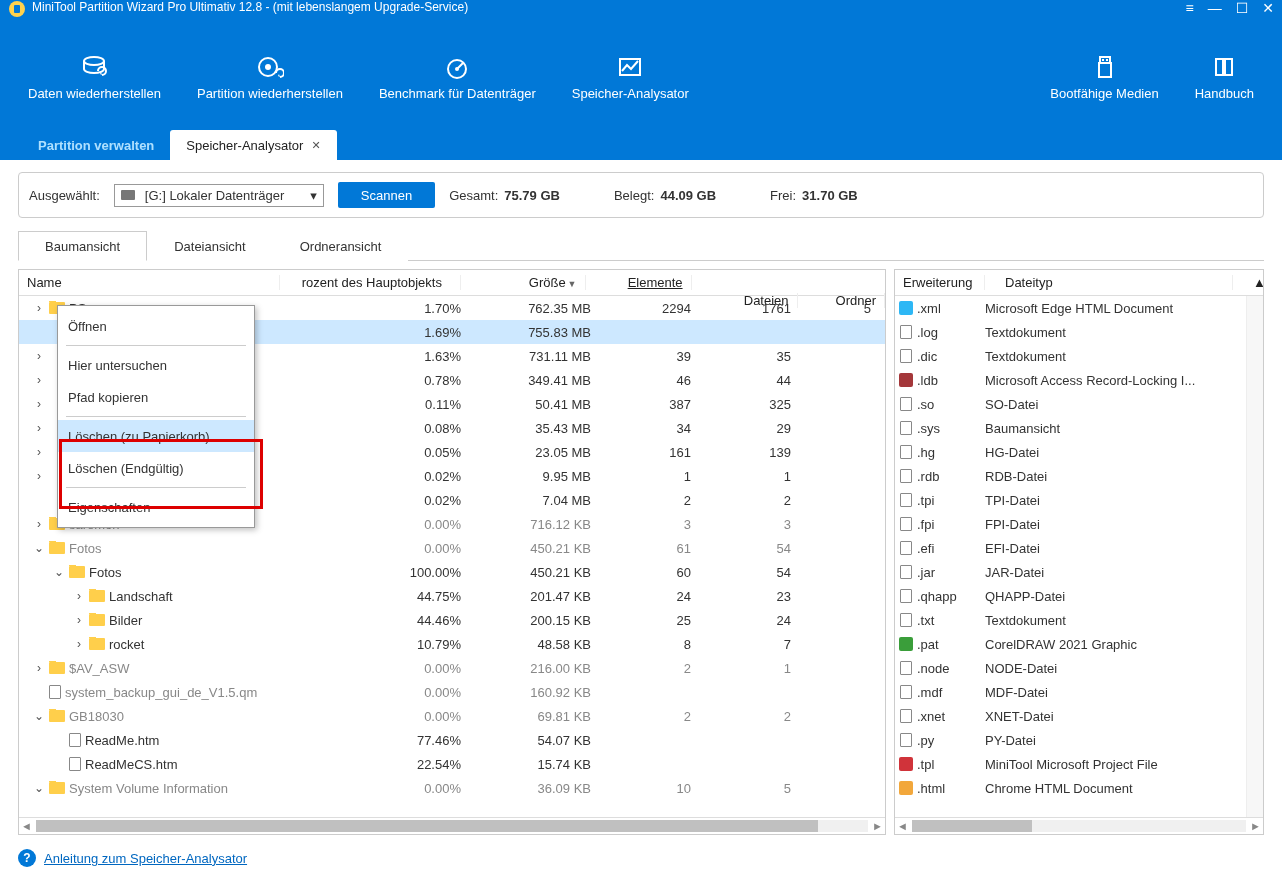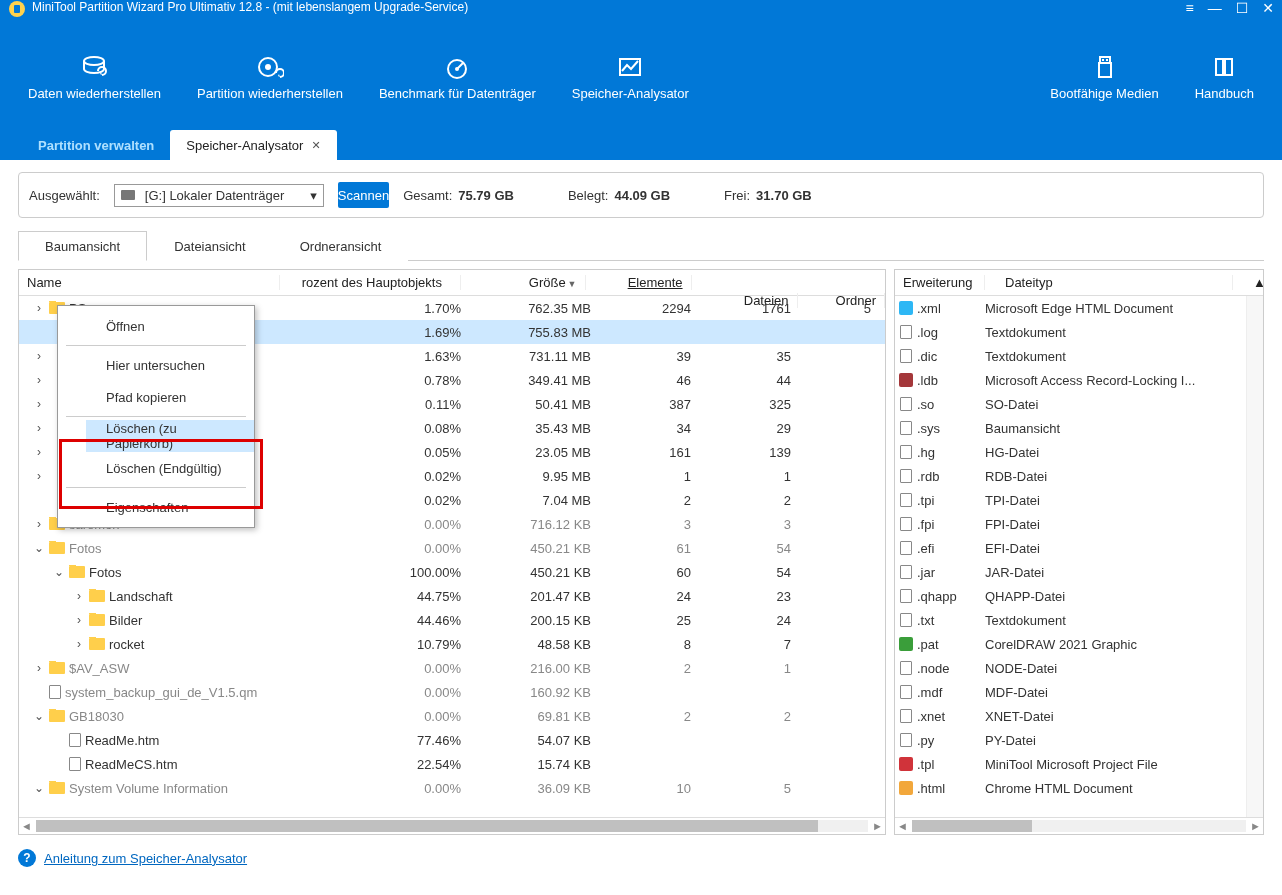--- a/index.html
+++ b/index.html
@@ -23,21 +23,21 @@
 .tabstrip .tab { height: 30px; padding: 0 16px; display: flex; align-items: center; gap: 8px; cursor: pointer; font-size: 13px; }
 .tabstrip .tab.inactive { color: #aee0ff; font-weight: 600; }
 .tabstrip .tab.active { background: #fff; color: #222; border-radius: 3px 3px 0 0; }
 .tabstrip .tab .close { font-size: 11px; color: #555; }
 
 
 .selbar-wrap { padding: 12px 18px 0; background:#fff; }
 .selbar { height: 46px; border: 1px solid #ccc; border-radius: 4px; display: flex; align-items: center; padding: 0 10px; gap: 14px; font-size: 13px; }
 .selbar .combo { width: 210px; height: 23px; border: 1px solid #999; display: flex; align-items: center; padding: 0 6px; justify-content: space-between; cursor: pointer; background:#fff; }
 .selbar .combo .disk-ico { width:14px; height:10px; background:#777; border-radius:1px; margin-right:4px; }
-.selbar .scan-btn { height: 26px; background: #0178d7; color:#fff; border:none; padding: 0 0; cursor:pointer; font-size:13px; border-radius:2px; }
+.selbar .scan-btn { height: 26px; background: #0178d7; color:#fff; border:none; padding: 0 23px; cursor:pointer; font-size:13px; border-radius:2px; }
 .selbar .stat { display:flex; gap:6px; }
 .selbar .stat b { font-weight:700; }
 
 
 .vtab-wrap { margin: 12px 18px 0; }
 .vtabs { display: flex; border-bottom: 1px solid #ccc; }
 .vtabs .vtab { height: 30px; padding: 0 26px; display:flex; align-items:center; border:1px solid transparent; border-bottom:none; cursor:pointer; font-size:13px; position:relative; top:1px; background:#fff; }
 .vtabs .vtab.active { border-color:#ccc; background:#fff; border-bottom:1px solid #fff; }
 
 
@@ -60,21 +60,21 @@
 .row .nm .indent { display:inline-block; }
 .row .nm .chev { width:12px; text-align:center; color:#555; font-size:12px; cursor:pointer; }
 .row .pct{width:180px;text-align:right;padding-right:18px;} .row .sz{width:120px;text-align:right;padding-right:8px;} .row .el{width:100px;text-align:right;padding-right:8px;} .row .fi{width:100px;text-align:right;padding-right:8px;} .row .fo{width:80px;text-align:right;padding-right:8px;}
 
 .ext-row { display:flex; height:24px; align-items:center; font-size:13px; }
 .ext-row .ico{width:22px;display:flex;align-items:center;justify-content:center;}
 .ext-row .ext{width:68px;} .ext-row .typ{flex:1; white-space:nowrap; overflow:hidden; text-overflow:ellipsis;}
 
 
 .ctx { position:absolute; top:35px; left:38px; width:198px; background:#fff; border:1px solid #999; box-shadow:2px 2px 6px rgba(0,0,0,.25); z-index:10; padding:4px 0; }
-.ctx .mi { height:32px; display:flex; align-items:center; padding:0 20px; font-size:13px; cursor:pointer;margin-left:28px; }
+.ctx .mi { height:32px; display:flex; align-items:center; padding:0 10px; font-size:13px; cursor:pointer; }
 .ctx .mi.hilite{background:#cde8ff;}
 .ctx .sep{height:1px;background:#ccc;margin:3px 8px;}
 .ctx-highlight{position:absolute;top:169px;left:40px;width:204px;height:70px;border:3px solid #d00;z-index:11;pointer-events:none;}
 
 
 .hscroll{height:17px;border-top:1px solid #ddd;display:flex;align-items:center;justify-content:space-between;padding:0 2px;color:#888;font-size:11px;}
 .hscroll .track{flex:1;height:12px;background:#f0f0f0;position:relative;margin:0 4px;}
 .hscroll .thumb{position:absolute;left:0;height:12px;background:#c0c0c0;}
 .vscroll-stub{width:17px;background:#f7f7f7;border-left:1px solid #eee;}
 

